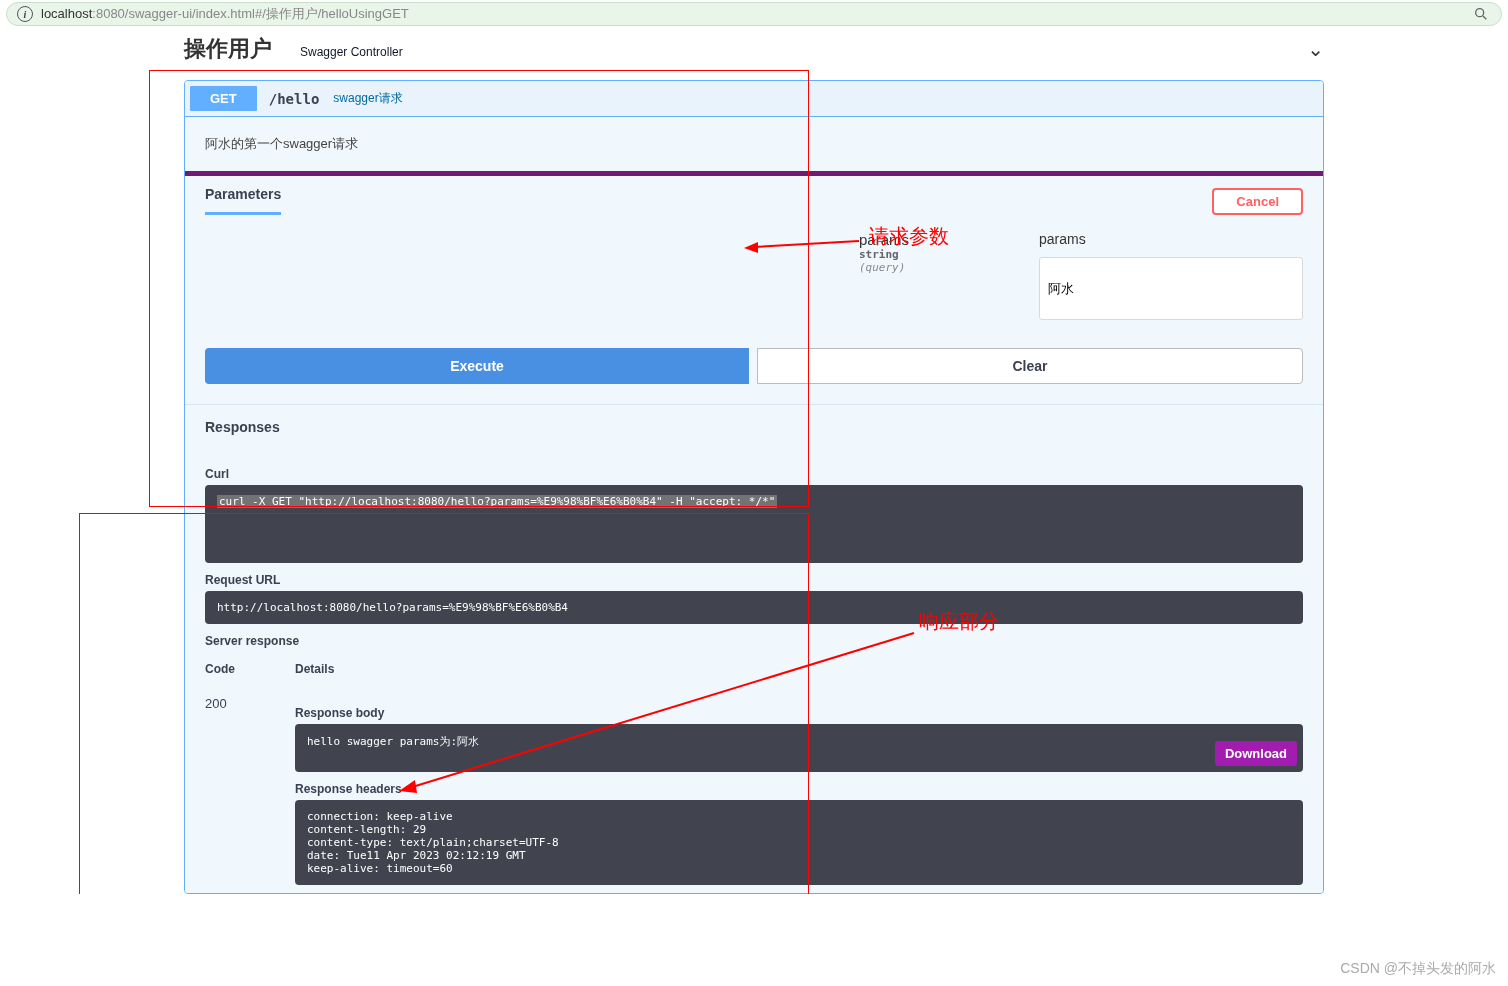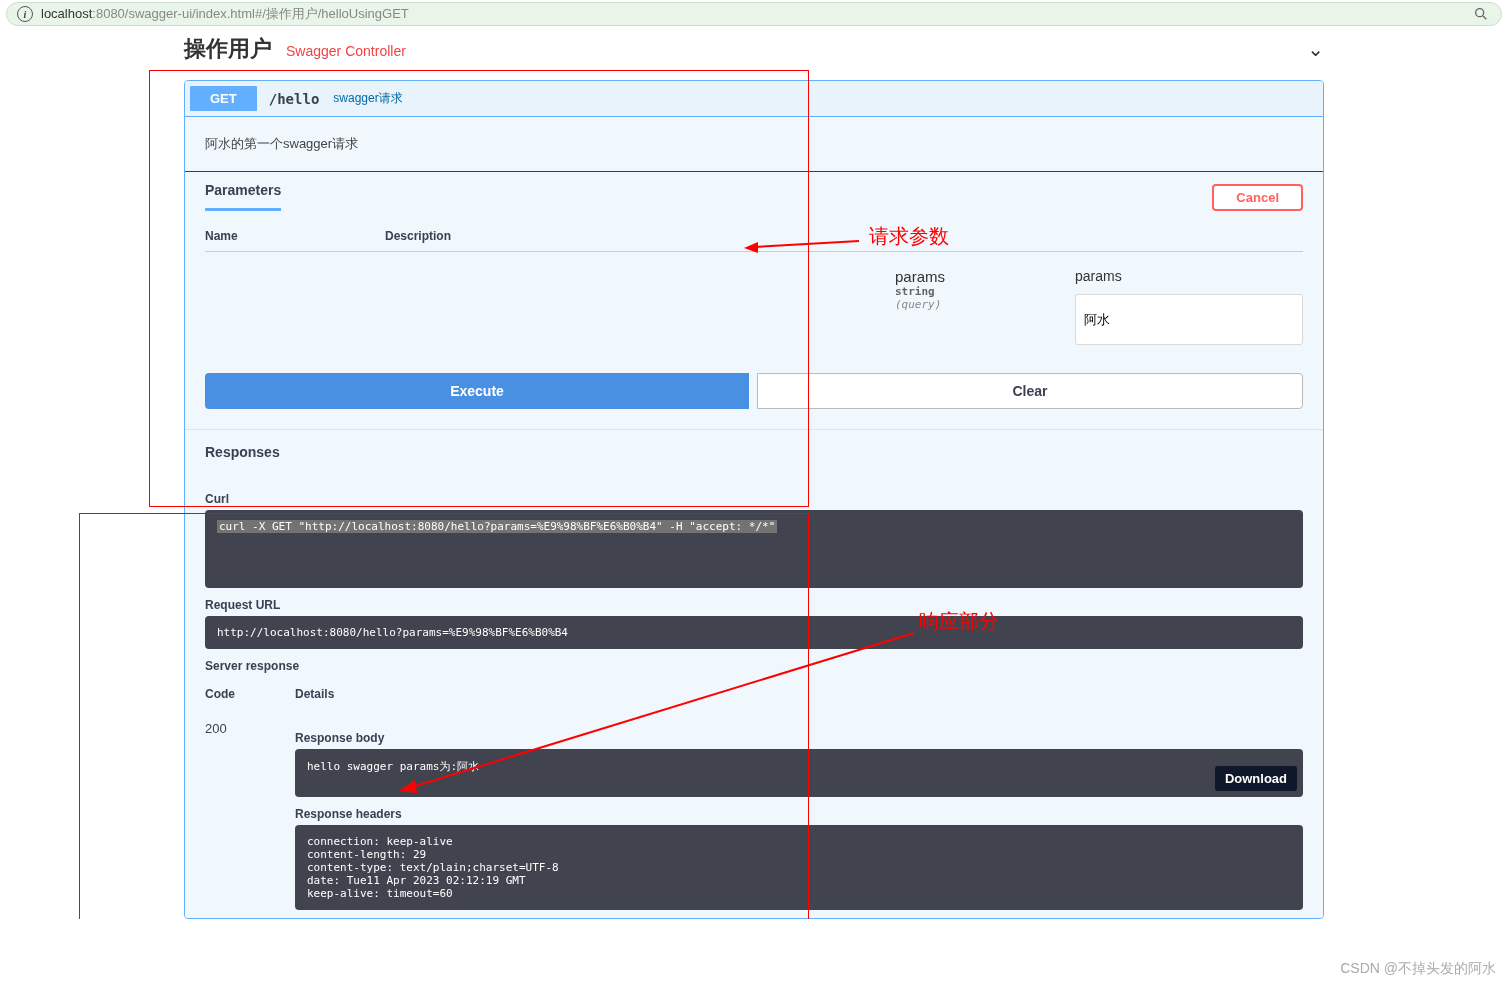--- a/index.html
+++ b/index.html
@@ -6,58 +6,58 @@
 body { font-family: -apple-system, BlinkMacSystemFont, "Segoe UI", sans-serif; font-size: 14px; color: #3b4151; background: #fff; width: 1508px; }
 .addr-bar { display: flex; align-items: center; background: #e8f5e8; border: 1px solid #c8e0c8; border-radius: 16px; margin: 2px 6px; padding: 2px 10px; height: 24px; }
 .addr-bar .info-icon { width: 16px; height: 16px; border: 1.5px solid #555; border-radius: 50%; display: flex; align-items: center; justify-content: center; font-size: 10px; font-family: serif; font-style: italic; font-weight: bold; margin-right: 8px; }
 .addr-bar .url { flex: 1; font-size: 13px; color: #333; }
 .addr-bar .url .faded { color: #888; }
 .addr-bar .mag { width: 20px; height: 20px; display: flex; align-items: center; justify-content: center; }
 .addr-bar .mag svg { width: 16px; height: 16px; stroke: #666; fill: none; stroke-width: 2; }
 .container { max-width: 1160px; margin: 0 auto; padding: 0 10px; position: relative; }
 .section-header { display: flex; align-items: baseline; padding: 6px 0; }
 .section-header .tag { font-size: 22px; font-weight: bold; color: #333; margin-right: 14px; }
-.section-header .desc { font-size: 14px; color: #ef4444; }
+.section-header .desc { font-size: 12px; color: #0f172a; margin-left: 14px; }
 .section-header .chevron { margin-left: auto; font-size: 20px; color: #333; }
 .opblock { border: 1px solid #61affe; border-radius: 4px; background: #e8f3fb; margin-top: 10px; overflow: hidden; }
 .opblock-summary { display: flex; align-items: center; padding: 5px; border-bottom: 1px solid #61affe; background: #e8f3fb; cursor: pointer; }
 .method-badge { background: #61affe; color: #fff; font-weight: bold; font-size: 13px; padding: 5px 20px; border-radius: 1px; margin-right: 12px; }
 .op-path { font-family: monospace; font-weight: bold; font-size: 14px; color: #3b4151; margin-right: 14px; }
 .op-desc-inline { font-size: 12px; color: #0369a1; }
 .opblock-body { background: #f0f7fd; }
-.op-description { padding: 18px 20px; font-size: 13px; color: #444; border-bottom: 1px solid #701a75; }
+.op-description { padding: 18px 20px; font-size: 13px; color: #444; border-bottom: 5px solid #701a75; }
 .param-header { display: flex; align-items: flex-end; padding: 10px 20px 0; }
 .param-header .title { font-weight: bold; font-size: 14px; color: #3b4151; border-bottom: 3px solid #61affe; padding-bottom: 10px; }
 .cancel-btn { margin-left: auto; border: 2px solid #ff6060; color: #ff6060; background: #fff; border-radius: 4px; padding: 4px 22px; font-size: 13px; font-weight: bold; cursor: pointer; }
 .param-table { width: 100%; padding: 0 20px; }
 .param-table-head { display: flex; border-bottom: 1px solid #ccc; padding: 12px 0 8px; margin-top: 6px; }
 .col-name { width: 180px; font-size: 12px; font-weight: bold; }
 .col-desc { font-size: 12px; font-weight: bold; }
 .param-row { display: flex; padding: 16px 0 28px; justify-content: flex-end; }
 .param-name { width: 180px; }
 .param-name .pname { font-size: 15px; color: #333; }
 .param-name .ptype { font-size: 11px; color: #666; font-family: monospace; font-weight: bold; }
 .param-name .pin { font-size: 11px; color: #888; font-style: italic; font-family: monospace; }
 .param-desc .pdesc-text { font-size: 14px; color: #333; margin-bottom: 10px; }
-.param-input { width: 228px; padding: 17px 8px; border: 1px solid #d9d9d9; border-radius: 3px; font-size: 13px; }
+.param-input { width: 264px; padding: 23px 8px; border: 1px solid #d9d9d9; border-radius: 3px; font-size: 13px; }
 .btn-row { display: flex; padding: 0 20px 20px; gap: 8px; }
 .exec-btn { flex: 1; background: #4990e2; color: #fff; border: none; padding: 9px; font-size: 14px; font-weight: bold; border-radius: 4px 0 0 4px; cursor: pointer; }
 .clear-btn { flex: 1; background: #fff; color: #3b4151; border: 1px solid #bbb; padding: 9px; font-size: 14px; font-weight: bold; border-radius: 0 4px 4px 0; cursor: pointer; }
 .responses-header { padding: 14px 20px; font-weight: bold; font-size: 14px; border-top: 1px solid #d8e6f3; }
 .resp-section { padding: 8px 20px; }
 .resp-label { font-size: 12px; font-weight: bold; color: #3b4151; margin: 10px 0 4px; }
 .code-block { background: #41444e; color: #fff; border-radius: 4px; padding: 10px 12px; font-family: monospace; font-size: 11px; position: relative; }
 .code-block.tall { min-height: 78px; }
 .code-block .highlight { background: #737373; padding: 0 2px; }
 .resp-table-head { display: flex; padding: 10px 0 6px; font-size: 12px; font-weight: bold; }
 .resp-code-col { width: 90px; }
 .resp-200 { display: flex; padding-top: 14px; }
 .resp-200 .code { width: 90px; font-size: 13px; }
 .resp-200 .details { flex: 1; }
-.download-btn { position: absolute; right: 6px; bottom: 6px; background: #0f172a; color: #fff; border: none; padding: 5px 10px; font-size: 13px; font-weight: bold; border-radius: 3px; cursor: pointer; }
+.download-btn { position: absolute; right: 6px; bottom: 6px; background: #a21caf; color: #fff; border: none; padding: 5px 10px; font-size: 13px; font-weight: bold; border-radius: 3px; cursor: pointer; }
 .code-block.body { min-height: 48px; }
 .code-block .line { white-space: pre; }
 .annot { position: absolute; color: #f00; font-size: 20px; font-family: "SimSun", serif; pointer-events: none; }
 .arrow-svg { position: absolute; pointer-events: none; }
 .red-box { position: absolute; border: 1px solid #f00; pointer-events: none; }
 .watermark { position: fixed; right: 12px; bottom: 8px; color: #aaa; font-size: 14px; }
 </style>
 </head>
 <body>
 
@@ -88,24 +88,20 @@
     </div>
     <div class="opblock-body">
       <div class="op-description">阿水的第一个swagger请求</div>
 
       <div class="param-header">
         <span class="title">Parameters</span>
         <button class="cancel-btn">Cancel</button>
       </div>
 
       <div class="param-table">
-        <div class="param-table-head">
-          <div class="col-name">Name</div>
-          <div class="col-desc">Description</div>
-        </div>
         <div class="param-row">
           <div class="param-name">
             <div class="pname">params</div>
             <div class="ptype">string</div>
             <div class="pin">(query)</div>
           </div>
           <div class="param-desc">
             <div class="pdesc-text">params</div>
             <input class="param-input" type="text" value="阿水" style="">
           </div>

